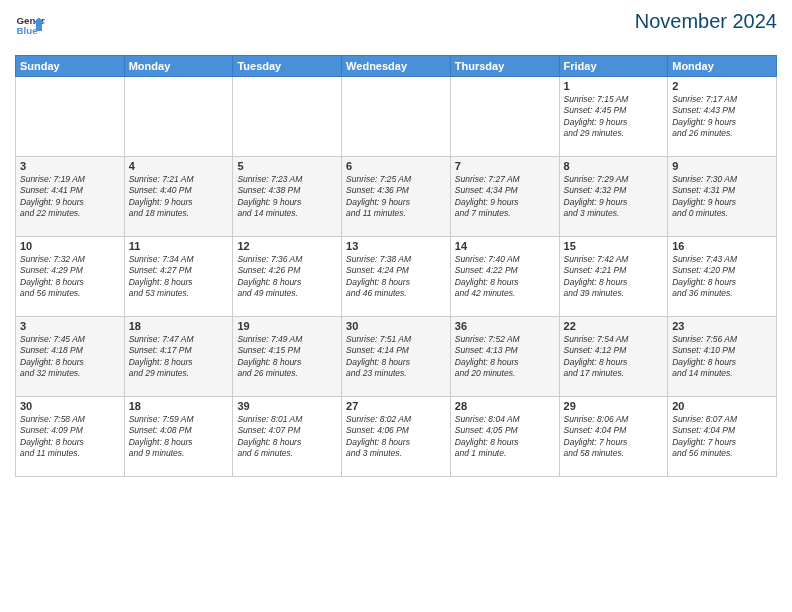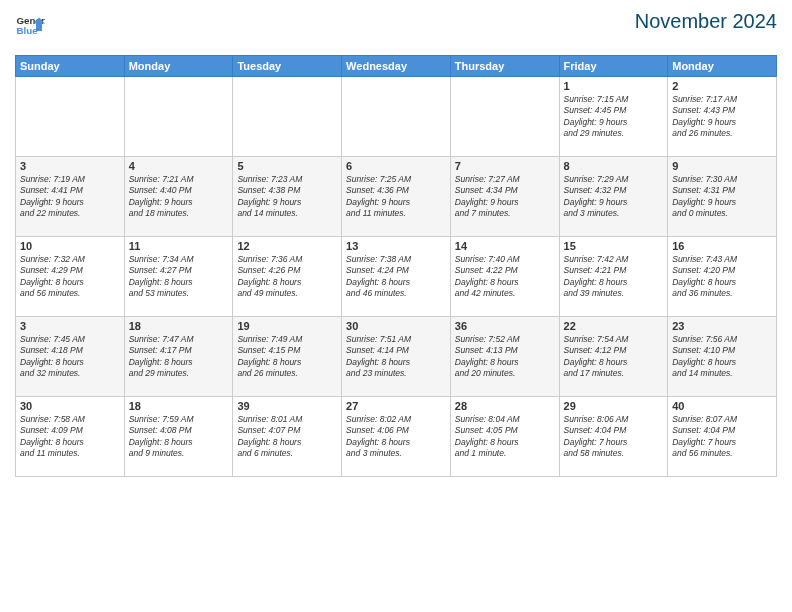--- a/index.html
+++ b/index.html
@@ -242,19 +242,19 @@
           </td>
           <td>
             <span class="day-number">28</span>
             <div class="day-info">Sunrise: 8:04 AM<br>Sunset: 4:05 PM<br>Daylight: 8 hours<br>and 1 minute.</div>
           </td>
           <td>
             <span class="day-number">29</span>
             <div class="day-info">Sunrise: 8:06 AM<br>Sunset: 4:04 PM<br>Daylight: 7 hours<br>and 58 minutes.</div>
           </td>
           <td>
-            <span class="day-number">40</span>
+            <span class="day-number">20</span>
             <div class="day-info">Sunrise: 8:07 AM<br>Sunset: 4:04 PM<br>Daylight: 7 hours<br>and 56 minutes.</div>
           </td>
         </tr>
       </tbody>
   </table>
 </div>
 
 </body></html>

